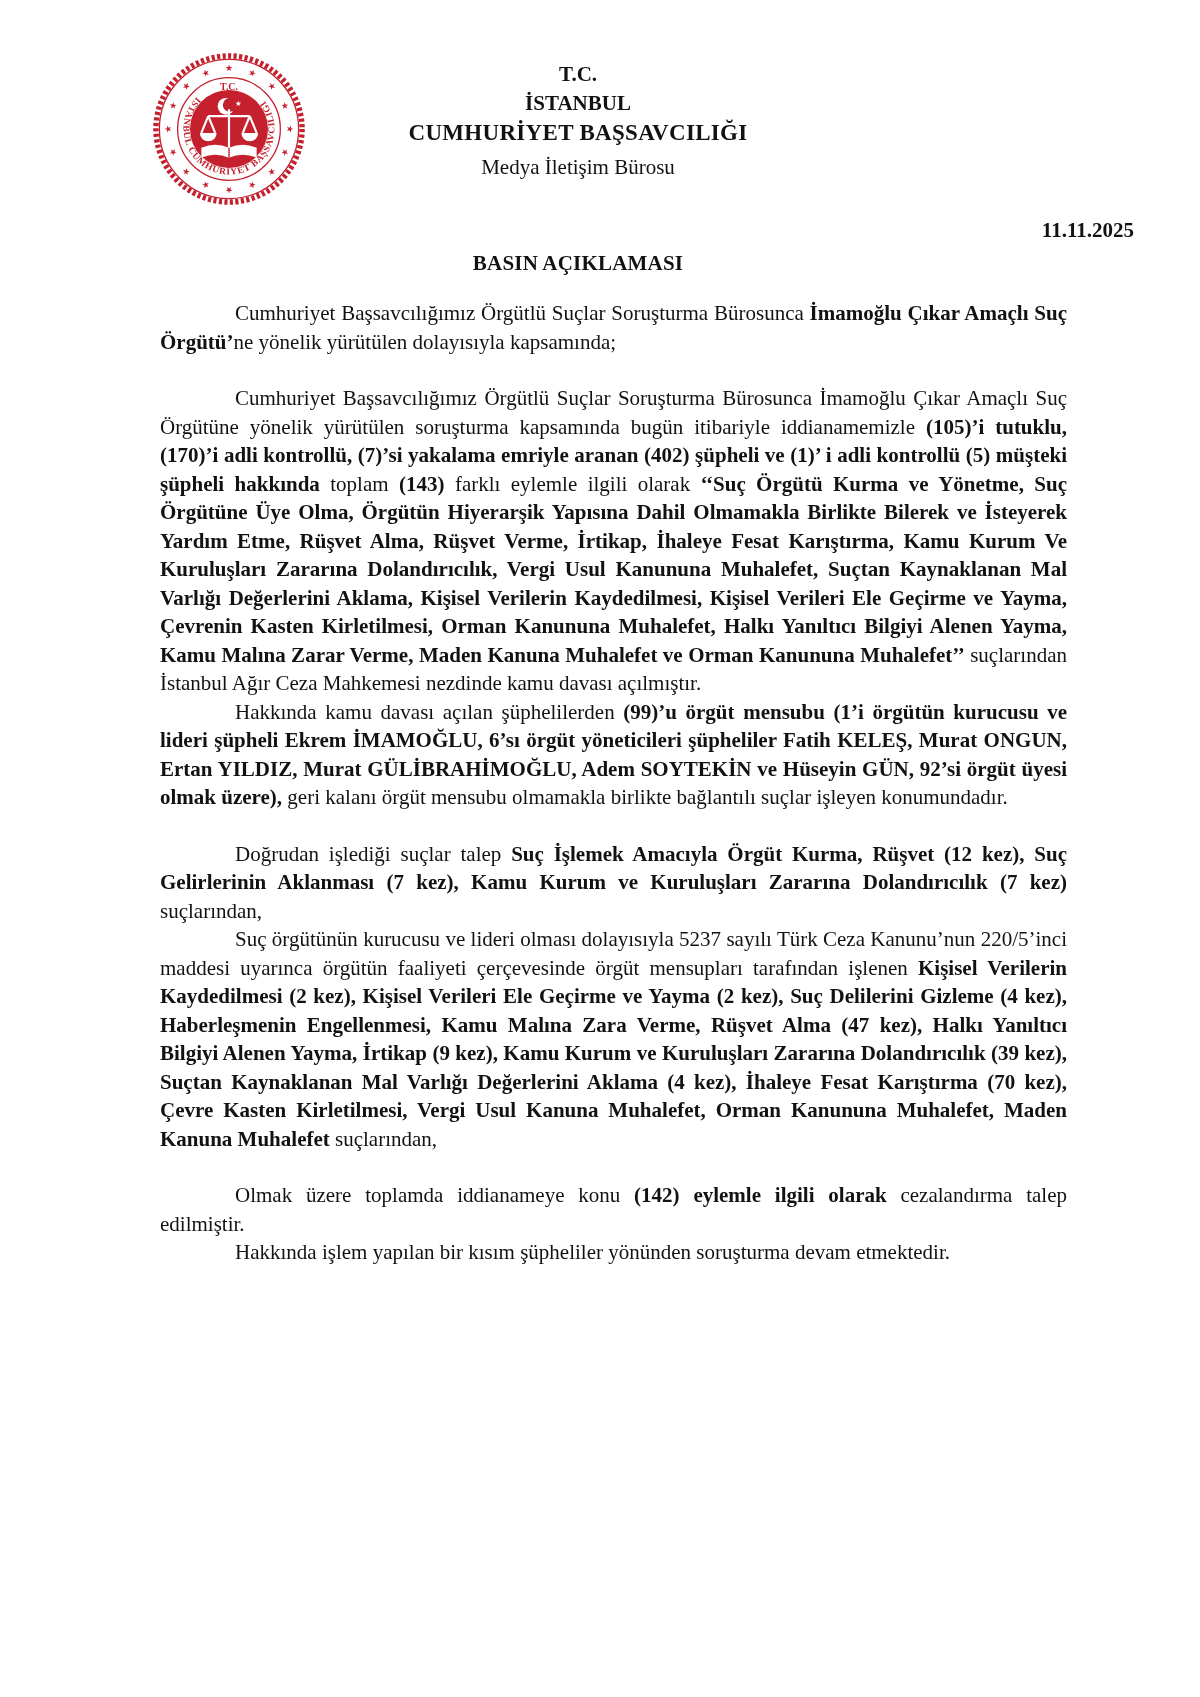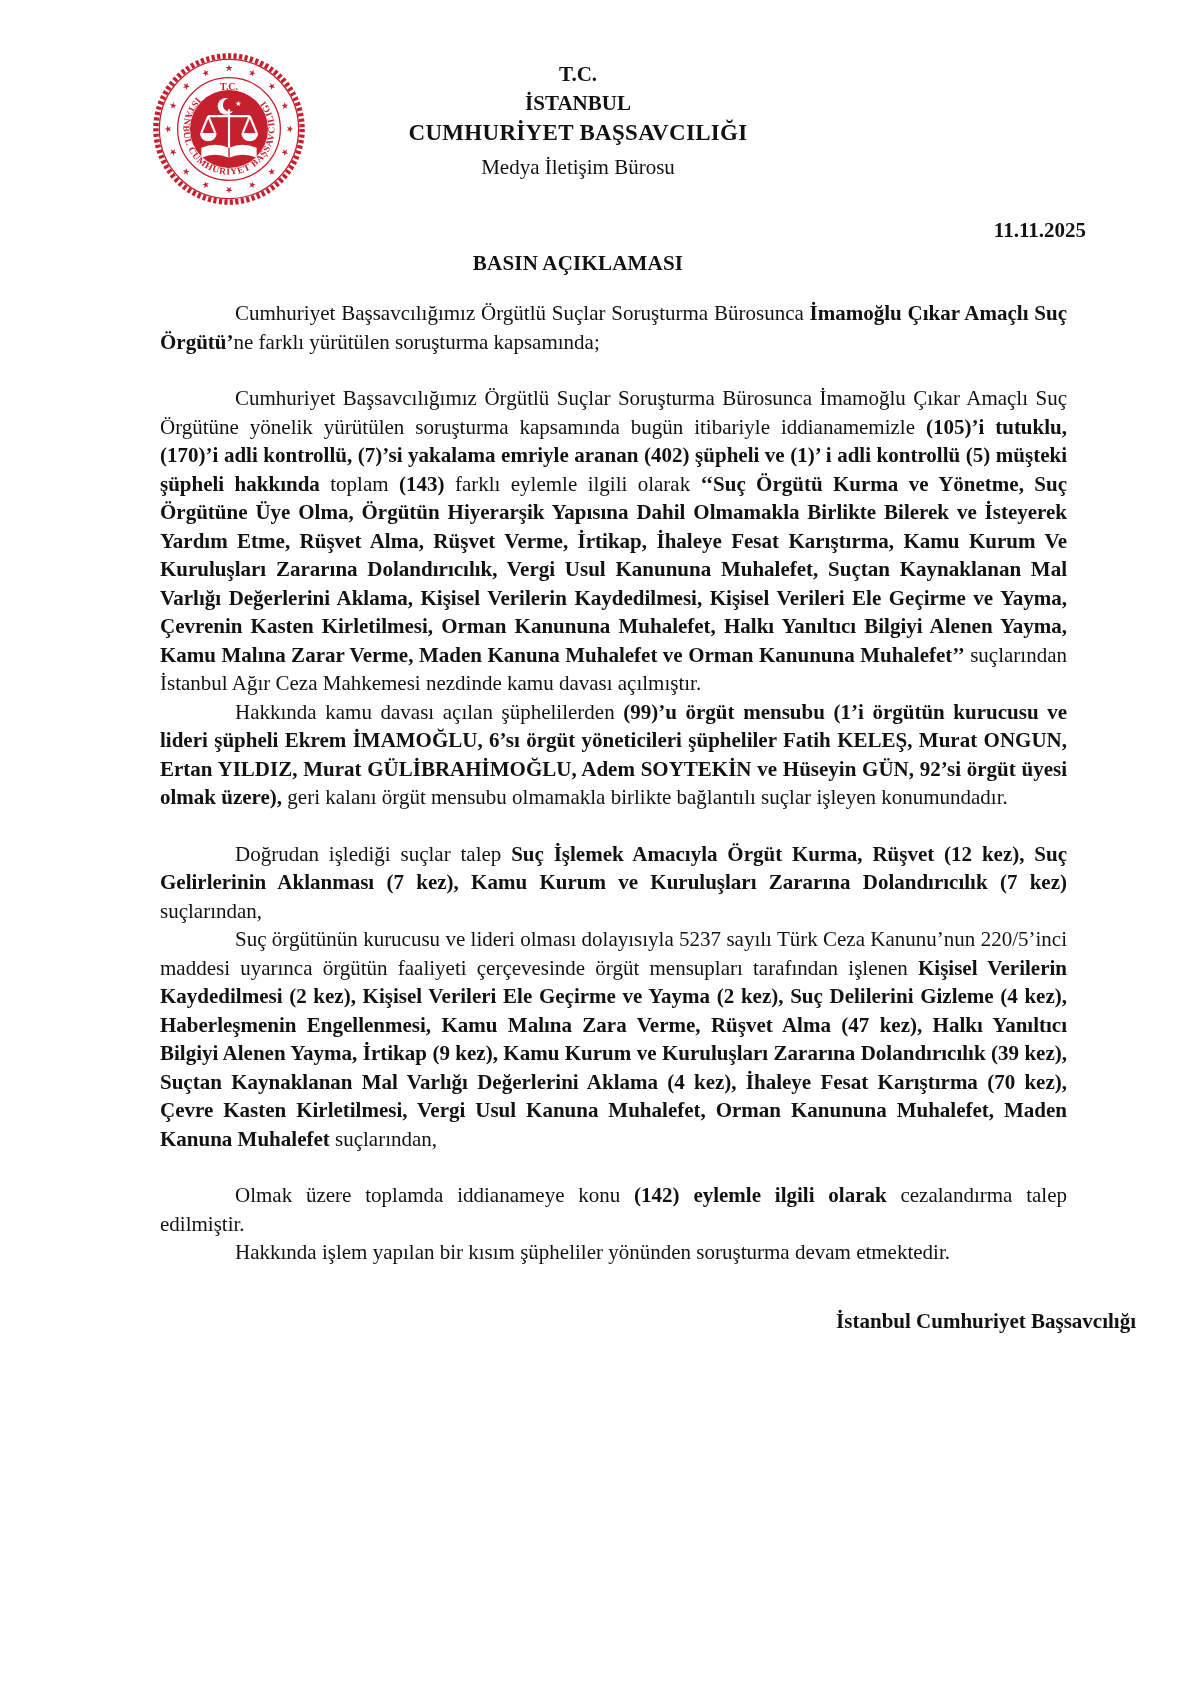--- a/index.html
+++ b/index.html
@@ -16,21 +16,21 @@
   .emblem { position:absolute; left:150px; top:50px; width:158px; height:158px; }
   .ring-star { font-size:9px; fill:#c4202e; text-anchor:middle; }
   .ring-text { font-size:9.3px; font-weight:bold; fill:#c4202e; letter-spacing:.6px; }
   .tc-ring-label { font-size:10px; font-weight:bold; fill:#c4202e; text-anchor:middle; }
   .crescent-star { font-size:7.5px; fill:#ffffff; text-anchor:middle; }
   
   .org-block { padding-top:60px; text-align:center; position:relative; left:-22px; line-height:29px; }
   .org-line1, .org-line2 { font-size:21px; font-weight:bold; }
   .org-line3 { font-size:23px; font-weight:bold; letter-spacing:.3px; }
   .org-line4 { font-size:21px; margin-top:6px; }
-  .date-row { text-align:right; padding-right:114px; margin-top:36px;
+  .date-row { text-align:right; padding-right:66px; margin-top:36px;
               font-weight:bold; font-size:21px;margin-left:48px; }
   .doc-title { text-align:center; position:relative; left:-22px; margin-top:8px;
                font-weight:bold; font-size:21px; letter-spacing:.2px; }
   
   .body-text { margin:23px 133px 0 160px; font-size:21px; line-height:28.5px;
                text-align:justify; }
   .body-text p.para { margin:0; text-indent:75px; }
   .body-text p.gap { margin-bottom:28px; }
   .signature { text-align:right; font-weight:bold; font-size:21px;
                margin-top:42px; padding-right:64px; }
@@ -103,24 +103,23 @@
     <div class="org-line2">İSTANBUL</div>
     <div class="org-line3">CUMHURİYET BAŞSAVCILIĞI</div>
     <div class="org-line4">Medya İletişim Bürosu</div>
   </div>
 
   <div class="date-row">11.11.2025</div>
 
   <div class="doc-title">BASIN AÇIKLAMASI</div>
 
   <div class="body-text">
-      <p class="para gap"><span>Cumhuriyet Başsavcılığımız Örgütlü Suçlar Soruşturma Bürosunca </span><b>İmamoğlu Çıkar Amaçlı Suç Örgütü’</b><span>ne farklı yürütülen soruşturma kapsamında;</span></p>
+      <p class="para gap"><span>Cumhuriyet Başsavcılığımız Örgütlü Suçlar Soruşturma Bürosunca </span><b>İmamoğlu Çıkar Amaçlı Suç Örgütü’</b><span>ne yönelik yürütülen dolayısıyla kapsamında;</span></p>
       <p class="para"><span>Cumhuriyet Başsavcılığımız Örgütlü Suçlar Soruşturma Bürosunca İmamoğlu Çıkar Amaçlı Suç Örgütüne yönelik yürütülen soruşturma kapsamında bugün itibariyle iddianamemizle </span><b>(105)’i tutuklu, (170)’i adli kontrollü, (7)’si yakalama emriyle aranan (402) şüpheli ve (1)’ i adli kontrollü (5) müşteki şüpheli hakkında </b><span>toplam </span><b>(143)</b><span> farklı eylemle ilgili olarak </span><b>‘‘Suç Örgütü Kurma ve Yönetme, Suç Örgütüne Üye Olma, Örgütün Hiyerarşik Yapısına Dahil Olmamakla Birlikte Bilerek ve İsteyerek Yardım Etme, Rüşvet Alma, Rüşvet Verme, İrtikap, İhaleye Fesat Karıştırma, Kamu Kurum Ve Kuruluşları Zararına Dolandırıcılık, Vergi Usul Kanununa Muhalefet, Suçtan Kaynaklanan Mal Varlığı Değerlerini Aklama, Kişisel Verilerin Kaydedilmesi, Kişisel Verileri Ele Geçirme ve Yayma, Çevrenin Kasten Kirletilmesi, Orman Kanununa Muhalefet, Halkı Yanıltıcı Bilgiyi Alenen Yayma, Kamu Malına Zarar Verme, Maden Kanuna Muhalefet ve Orman Kanununa Muhalefet’’</b><span> suçlarından İstanbul Ağır Ceza Mahkemesi nezdinde kamu davası açılmıştır.</span></p>
       <p class="para gap"><span>Hakkında kamu davası açılan şüphelilerden </span><b>(99)’u örgüt mensubu (1’i örgütün kurucusu ve lideri şüpheli Ekrem İMAMOĞLU, 6’sı örgüt yöneticileri şüpheliler Fatih KELEŞ, Murat ONGUN, Ertan YILDIZ, Murat GÜLİBRAHİMOĞLU, Adem SOYTEKİN ve Hüseyin GÜN, 92’si örgüt üyesi olmak üzere), </b><span>geri kalanı örgüt mensubu olmamakla birlikte bağlantılı suçlar işleyen konumundadır.</span></p>
       <p class="para"><span>Doğrudan işlediği suçlar talep </span><b>Suç İşlemek Amacıyla Örgüt Kurma, Rüşvet (12 kez), Suç Gelirlerinin Aklanması (7 kez), Kamu Kurum ve Kuruluşları Zararına Dolandırıcılık (7 kez) </b><span>suçlarından,</span></p>
       <p class="para gap"><span>Suç örgütünün kurucusu ve lideri olması dolayısıyla 5237 sayılı Türk Ceza Kanunu’nun 220/5’inci maddesi uyarınca örgütün faaliyeti çerçevesinde örgüt mensupları tarafından işlenen </span><b>Kişisel Verilerin Kaydedilmesi (2 kez), Kişisel Verileri Ele Geçirme ve Yayma (2 kez), Suç Delilerini Gizleme (4 kez), Haberleşmenin Engellenmesi, Kamu Malına Zara Verme, Rüşvet Alma (47 kez), Halkı Yanıltıcı Bilgiyi Alenen Yayma, İrtikap (9 kez), Kamu Kurum ve Kuruluşları Zararına Dolandırıcılık (39 kez), Suçtan Kaynaklanan Mal Varlığı Değerlerini Aklama (4 kez), İhaleye Fesat Karıştırma (70 kez), Çevre Kasten Kirletilmesi, Vergi Usul Kanuna Muhalefet, Orman Kanununa Muhalefet, Maden Kanuna Muhalefet </b><span>suçlarından,</span></p>
       <p class="para"><span>Olmak üzere toplamda iddianameye konu </span><b>(142) eylemle ilgili olarak </b><span>cezalandırma talep edilmiştir.</span></p>
       <p class="para gap"><span>Hakkında işlem yapılan bir kısım şüpheliler yönünden soruşturma devam etmektedir.</span></p>
     </div>
 
-  <div class="signature">İstanbul Cumhuriyet Başsavcılığı</div>
 
 </div>
 
 </body></html>

